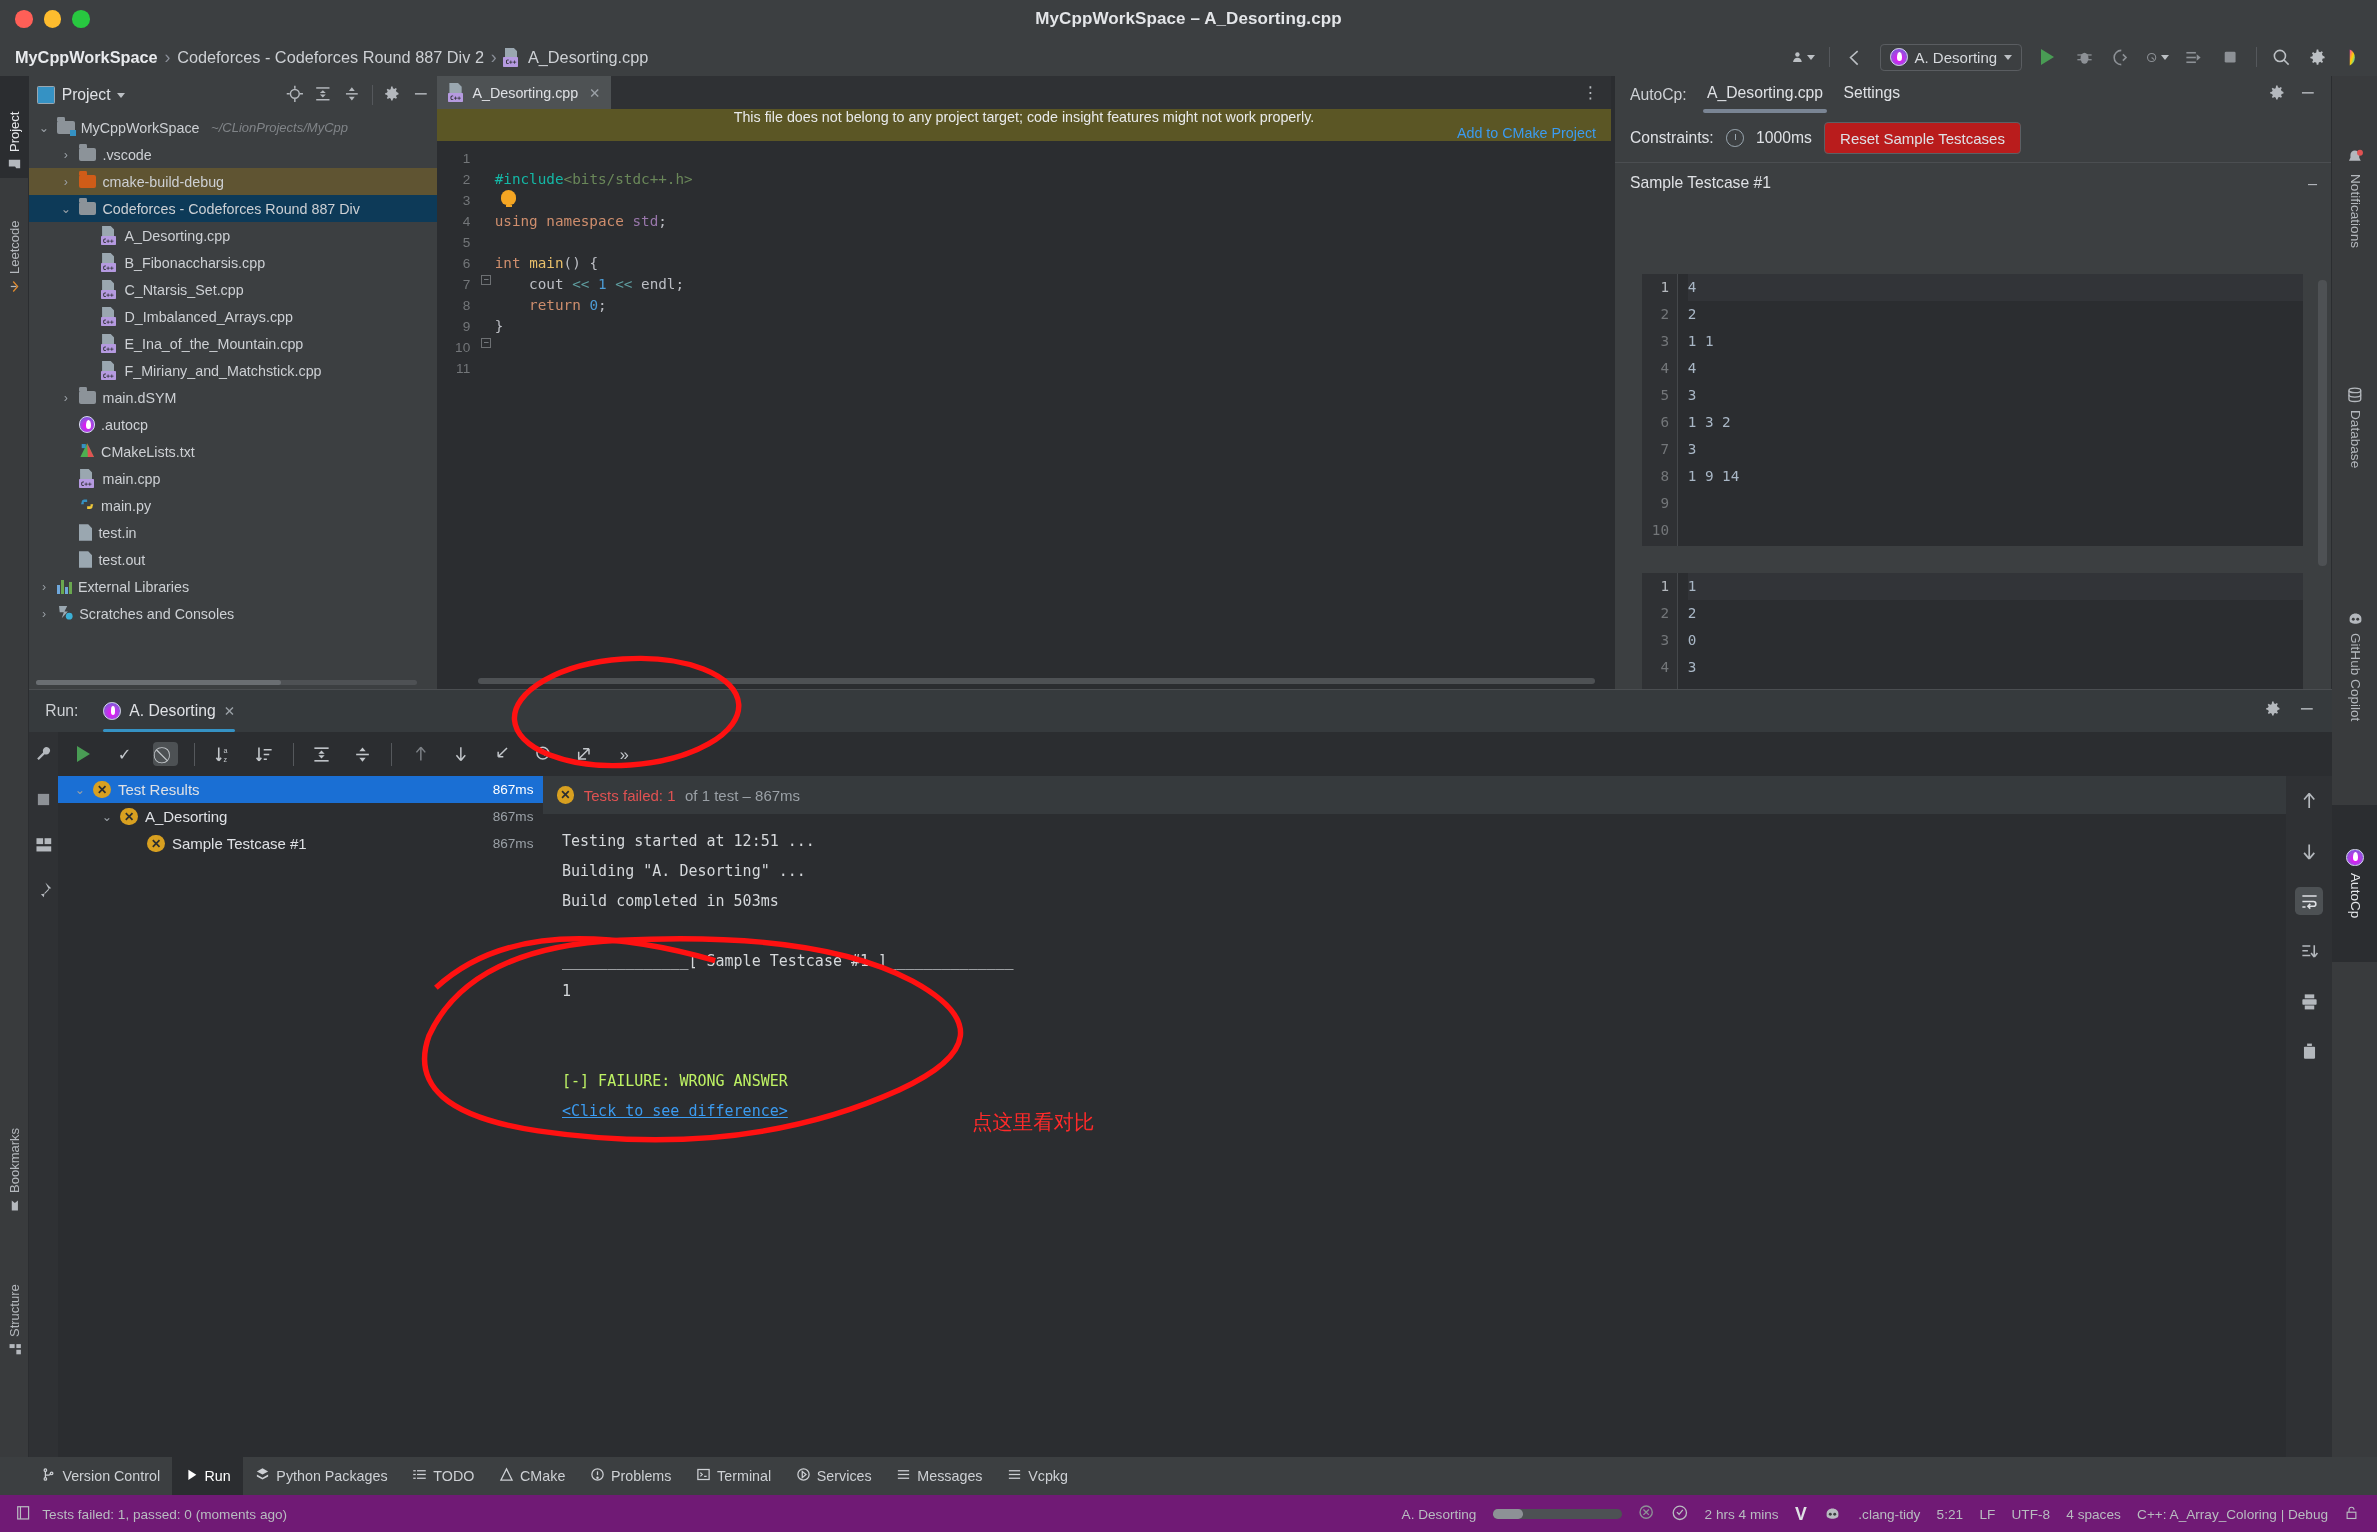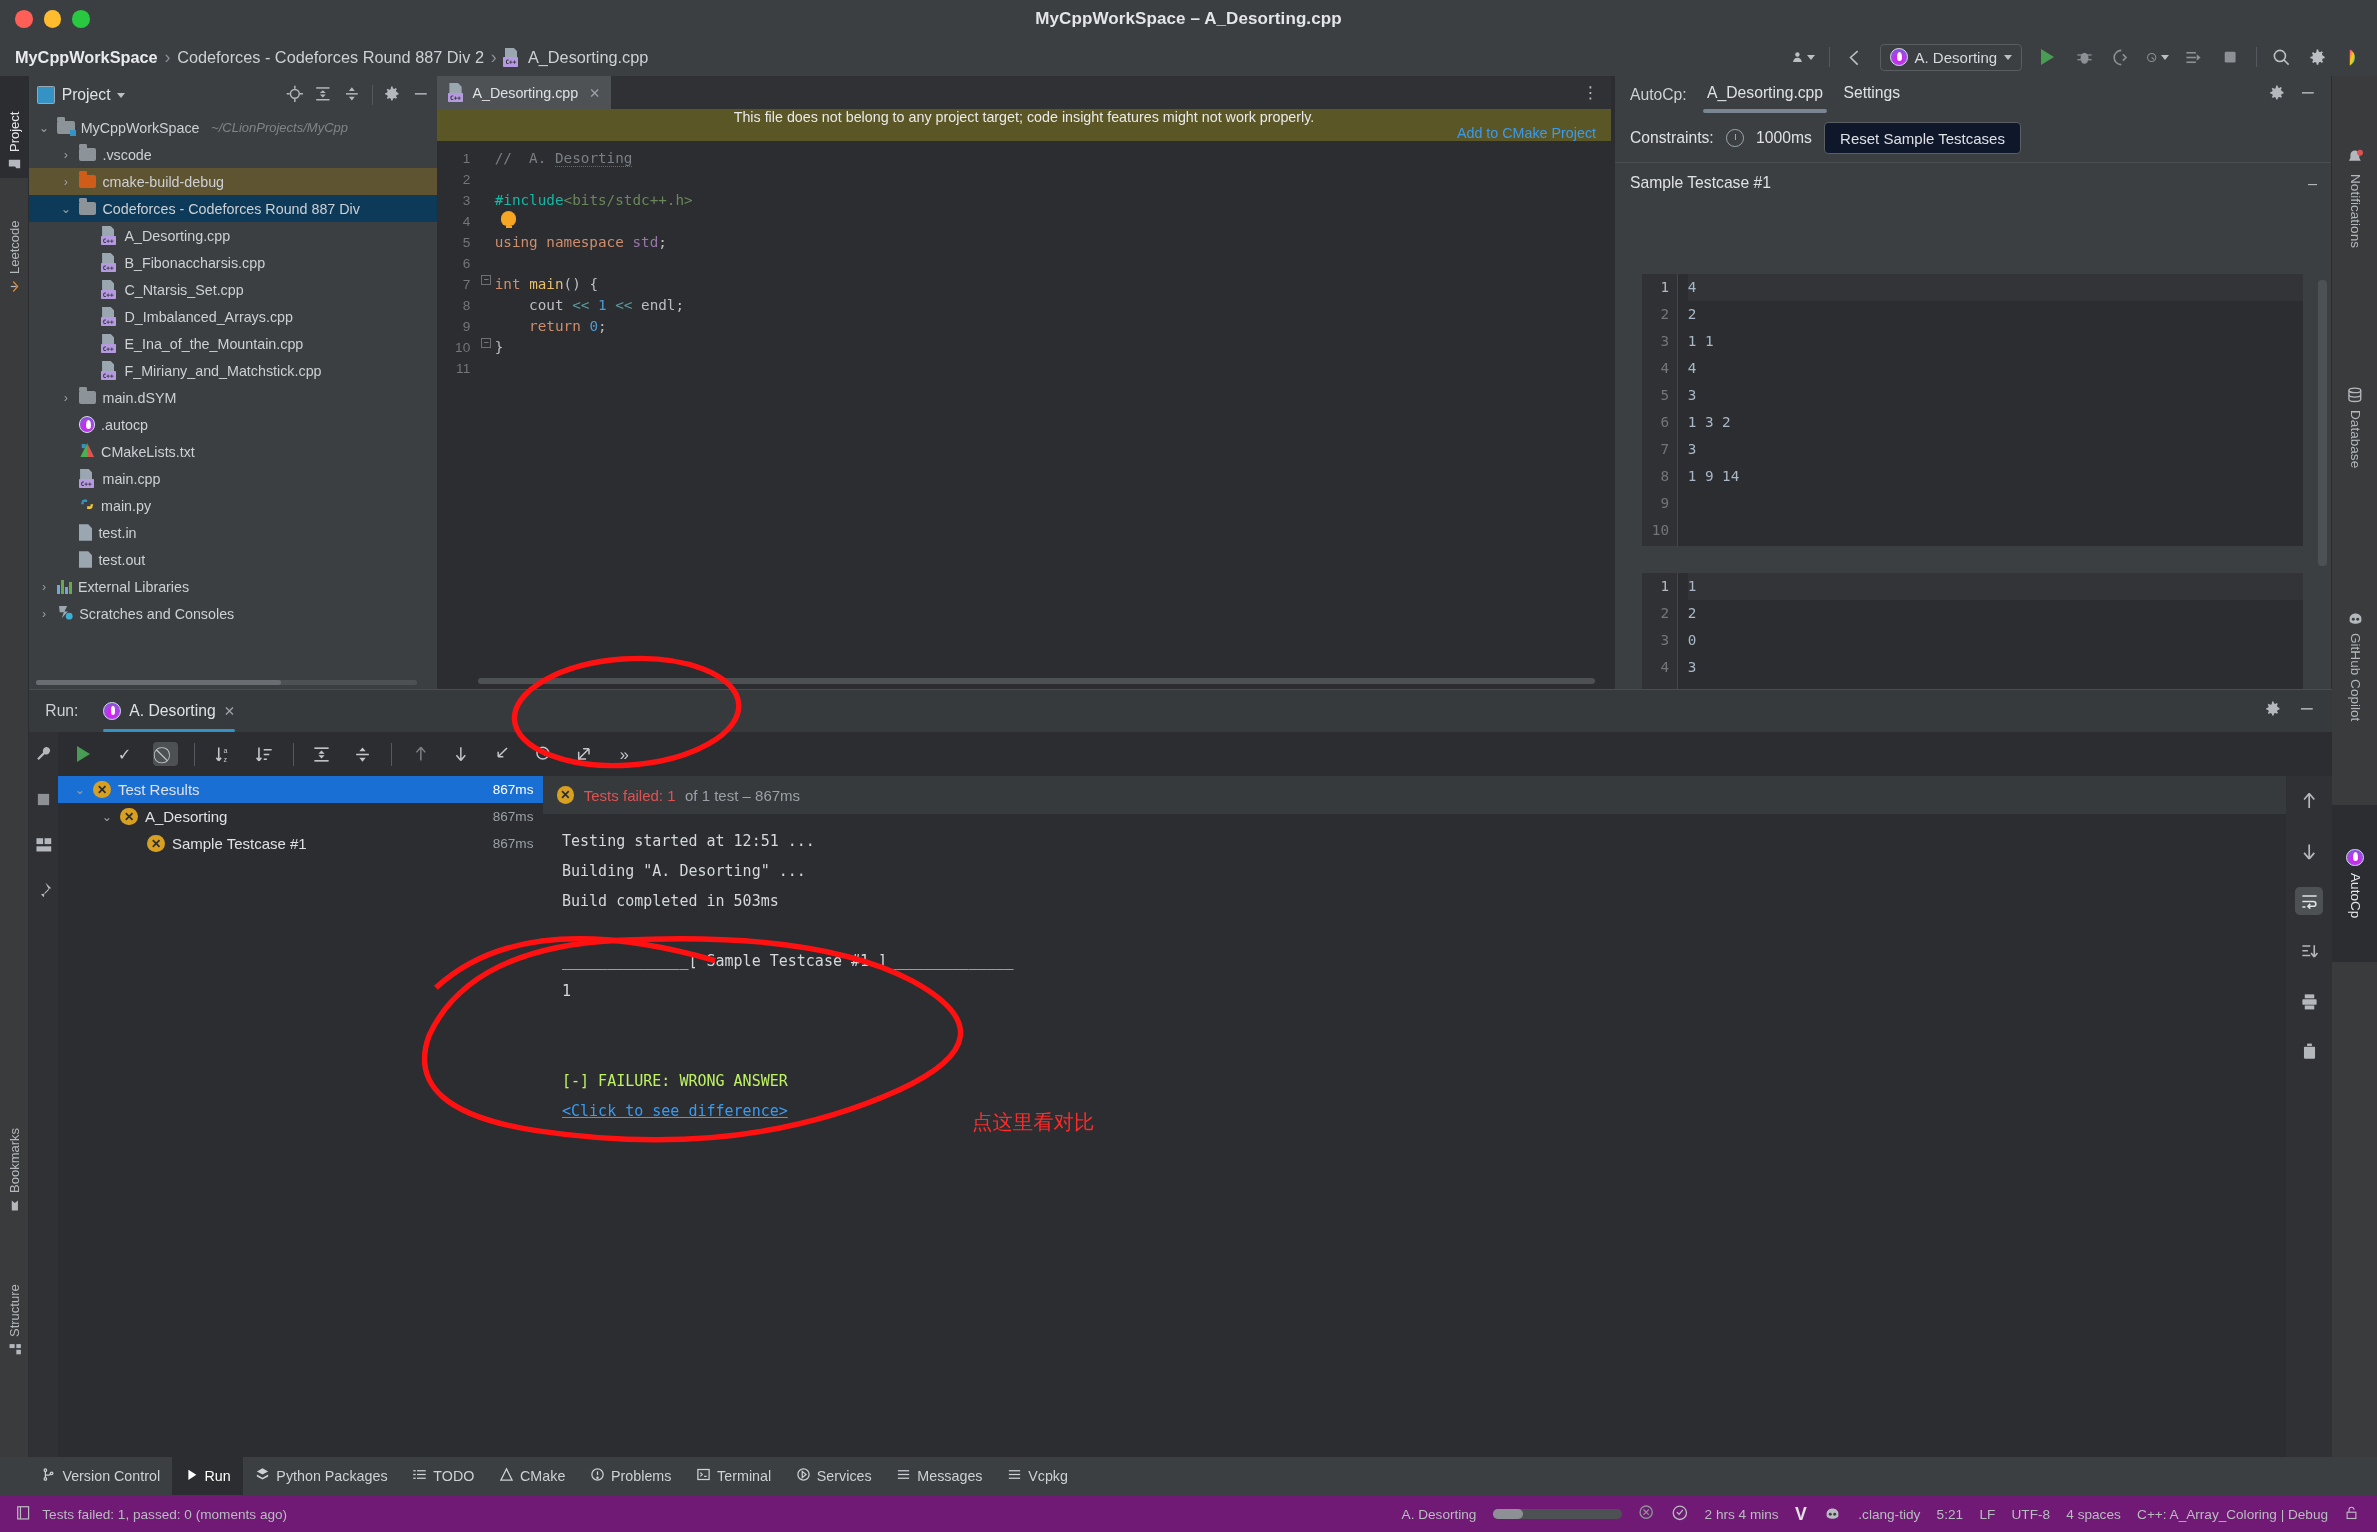--- a/index.html
+++ b/index.html
@@ -141,21 +141,21 @@
 
   
   #autocp { position:absolute; left:1615px; top:76px; width:717px; height:613px; background:#3c3f41; }
   #autocp-head { height:38px; display:flex; align-items:center; padding:0 15px; gap:20.4px; font-size:15.7px; }
   #autocp-head .label { color:#cdd0d4; }
   #autocp-head .tab { color:#dfe1e5; position:relative; padding-bottom:4.1px; }
   #autocp-head .tab.active::after{content:"";position:absolute;left:-4.1px;right:-4.1px;bottom:-6.8px;height:3.4px;background:#7a8594;border-radius:2px;}
   #autocp-head .hicons{margin-left:auto;display:flex;gap:13.6px;color:#b4b8bd;}
   #constraints { height:49px; display:flex; align-items:center; gap:12.3px; padding:0 15px; font-size:15.7px; border-bottom:0.7px solid #4b4e51;}
   #constraints .val{color:#dfe1e5;}
-  #reset-btn { background:#0f172a; border:0.7px solid #5c6064; border-radius:4.1px; padding:6.8px 15px; font-size:15px; color:#dfe1e5; }
+  #reset-btn { background:#b91c1c; border:0.7px solid #5c6064; border-radius:4.1px; padding:6.8px 15px; font-size:15px; color:#dfe1e5; }
   .clock { width:17.7px;height:17.7px;border:1.4px solid #9aa7b0;border-radius:50%;position:relative;display:inline-block; }
   .clock::after{content:"";position:absolute;left:7.5px;top:3.4px;width:1.4px;height:6.1px;background:#9aa7b0;}
   #tc-title { height:40px; display:flex; align-items:center; padding:0 15px; font-size:15.7px; color:#dfe1e5; background:#3c3f41; }
   #tc-title .min{margin-left:auto;color:#b4b8bd;font-size:16.3px;}
   .tc-editor { background:#2b2d30; margin:0 13.6px; display:flex; font-size:14.3px; line-height:27px; }
   .tc-gutter { width:35px; text-align:right; padding-right:8.2px; color:#737679; background:#2f3134; }
   .tc-lines { flex:1; padding-left:9.5px; color:#a9b7c6; border-left:0.7px solid #45484b; }
   .tc-lines .first { background:#323438; }
   .tc-gutter .first { color:#b4b8bd; }
   #tc-scroll{position:absolute;right:5.4px;top:204px;width:8.2px;height:307px;background:#4e5154;border-radius:4.1px;}
@@ -574,21 +574,20 @@
         <div>8</div>
         <div>9</div>
         <div>10</div>
         <div>11</div>
       </div>
     <div id="fold">
       <div class="foldmark" style="top:134px;">–</div>
       <div class="foldmark" style="top:197px;">–</div>
     </div>
     <div id="code">
-        <div class="ln mono"><span class="c-com">//&nbsp;&nbsp;A.&nbsp;<u>Desorting</u></span></div>
         <div class="ln mono"></div>
         <div class="ln mono"><span class="c-pp">#include</span><span class="c-str">&lt;bits/stdc++.h&gt;</span></div>
         <div class="ln mono"><span class="bulb" style="margin-left:6.8px"></span></div>
         <div class="ln mono"><span class="c-kw">using namespace </span><span class="c-ty">std</span><span class="c-pl">;</span></div>
         <div class="ln mono"></div>
         <div class="ln mono"><span class="c-kw">int </span><span class="c-fn">main</span><span class="c-pl">() {</span></div>
         <div class="ln mono"><span class="c-pl">    cout </span><span class="c-op">&lt;&lt;</span><span class="c-num"> 1 </span><span class="c-op">&lt;&lt;</span><span class="c-pl"> endl;</span></div>
         <div class="ln mono"><span class="c-kw">    return </span><span class="c-num">0</span><span class="c-pl">;</span></div>
         <div class="ln mono"><span class="c-pl">}</span></div>
         <div class="ln mono"></div>

